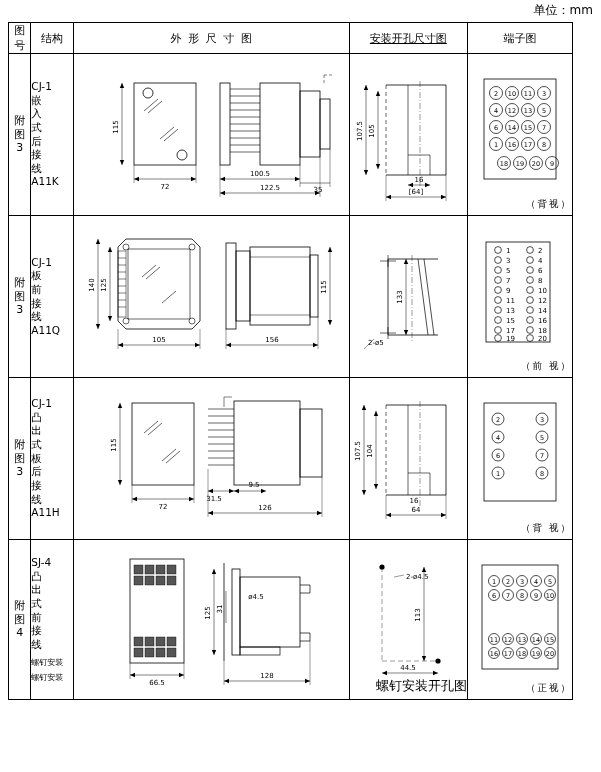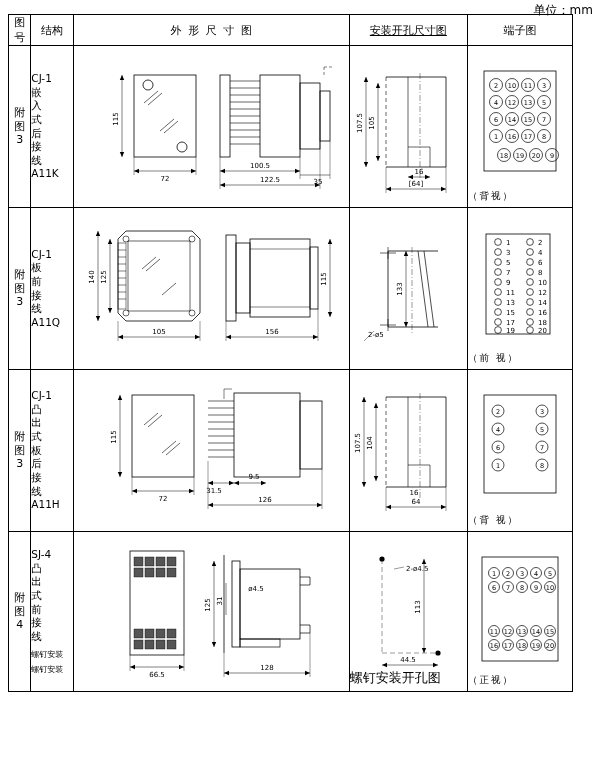--- a/index.html
+++ b/index.html
@@ -1,36 +1,36 @@
 <!DOCTYPE html>
 <html><head>
 <meta charset="utf-8">
 <style>
   html,body{margin:0;padding:0;background:#fff;}
   body{width:601px;height:772px;font-family:"DejaVu Sans","Liberation Sans",sans-serif;color:#000;}
   .page{position:relative;width:601px;height:772px;}
   .unit{position:absolute;right:8px;top:2px;font-size:12px;}
-  table.main{position:absolute;left:8px;top:14px;border-collapse:collapse;width:565px;}
+  table.main{position:absolute;left:8px;top:22px;border-collapse:collapse;width:565px;}
   table.main td,table.main th{border:1px solid #000;padding:0;}
   .hdr{height:20px;text-align:center;font-size:11px;font-weight:normal;}
   .col-no{width:30px;}
   .col-struct{width:52px;}
   .col-outline{width:276px;font-family:Liberation Mono, monospace;}
   .col-mount{width:118px;text-decoration:underline;}
   .col-term{width:105px;}
   .cell{position:relative;overflow:hidden;}
   .rowbody{height:162px;}
   .rowbody.last{height:160px;}
   .no-cell{text-align:center;font-size:11px;line-height:1.25;}
   .no-cell span{display:block;}
   .struct-cell{font-size:10.5px;line-height:1.3;padding:4px 2px;}
   .struct-cell .t{display:block;}
   .struct-cell .code{display:block;margin-top:0;}
   .struct-cell .small{font-size:8px;line-height:1.2;display:block;margin-top:6px;}
-  .view-lbl{position:absolute;left:0;right:0;bottom:4px;text-align:left;font-size:9.5px;letter-spacing:2px;}
+  .view-lbl{position:absolute;left:0;right:0;bottom:4px;text-align:right;font-size:9.5px;letter-spacing:2px;}
   svg{display:block;}
   .dim{font-size:7px;fill:#000;}
   .tno{font-size:6.5px;fill:#000;}
   .tno2{font-size:7px;fill:#000;}
 </style>
 </head>
 <body>
 
 <div class="page">
   <div class="unit">单位：mm</div>

